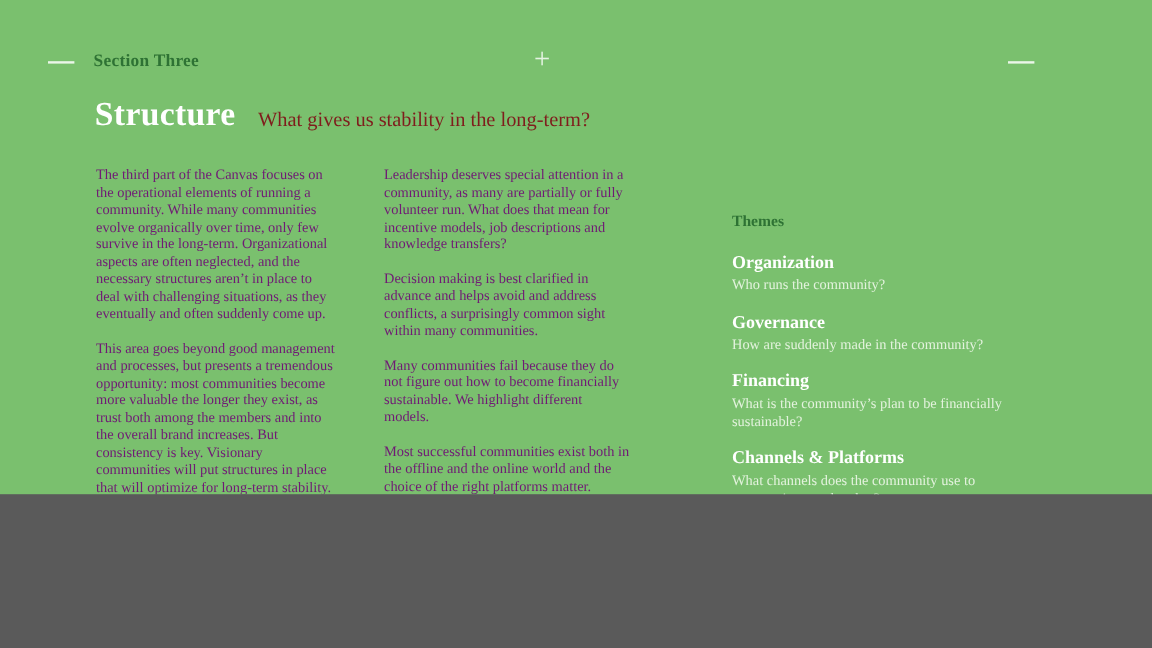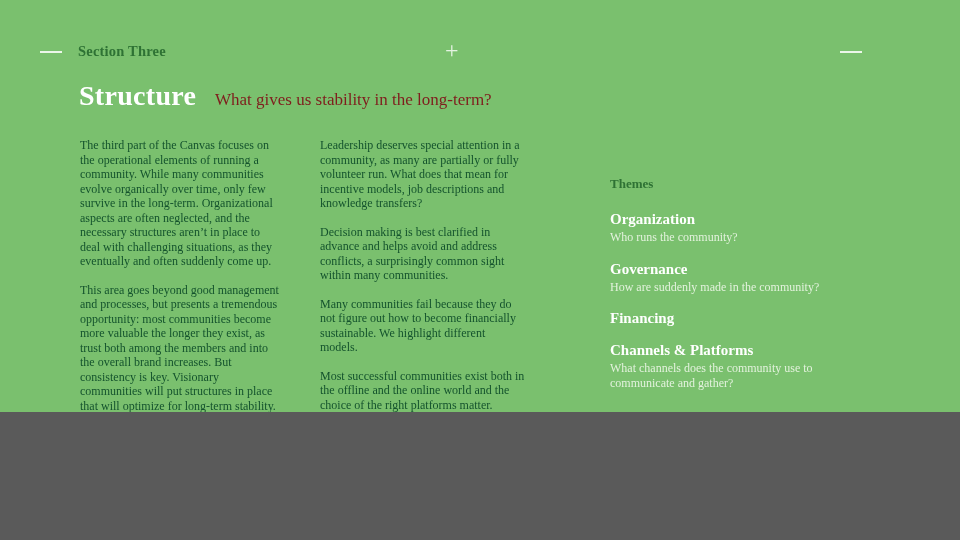--- a/index.html
+++ b/index.html
@@ -54,21 +54,21 @@
     top: 90px;
     font-size: 17px;
     font-weight: 400;
     color: #7f1d1d;
   }
   .body-col {
     position: absolute;
     top: 138px;
     font-size: 12px;
     line-height: 14.5px;
-    color: #14532d;
+    color: #701a75;
   }
   .body-col p { margin-bottom: 14px; }
   .col-1 { left: 80px; width: 201px; }
   .col-2 { left: 320px; width: 205px; }
   .themes {
     position: absolute;
     left: 610px;
     top: 139px;
     width: 262px;
   }
@@ -162,20 +162,21 @@
       <div class="theme-desc">Who runs the community?</div>
     </div>
 
     <div class="theme-item">
       <div class="theme-title">Governance</div>
       <div class="theme-desc">How are suddenly made in the community?</div>
     </div>
 
     <div class="theme-item">
       <div class="theme-title">Financing</div>
+      <div class="theme-desc">What is the community’s plan to be financially sustainable?</div>
     </div>
 
     <div class="theme-item">
       <div class="theme-title">Channels &amp; Platforms</div>
       <div class="theme-desc">What channels does the community use to communicate and gather?</div>
     </div>
 
     <div class="theme-item">
     </div>
   </div>

